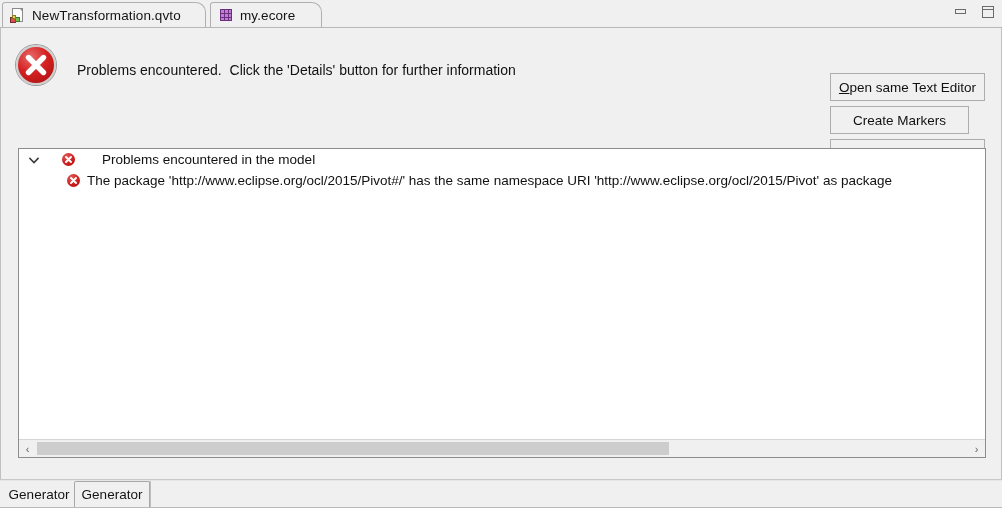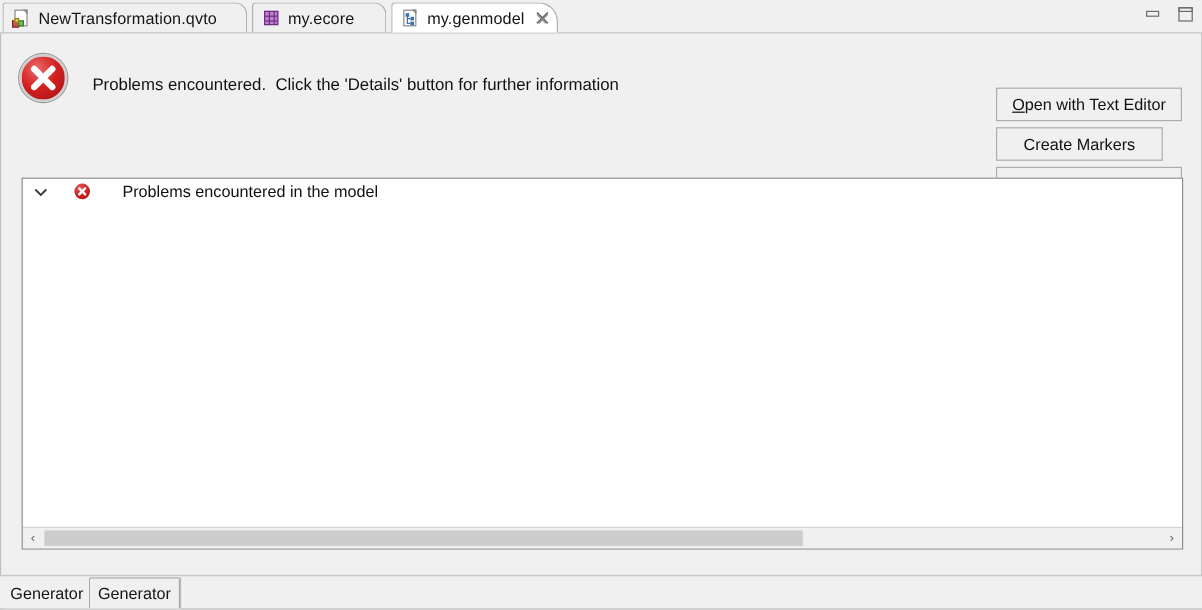--- a/index.html
+++ b/index.html
@@ -402,39 +402,20 @@
       <span class="tab-icon">
         <span class="doc-sheet"></span>
         <span class="doc-fold" style="left:9px;top:1px;"></span>
         <span class="badge-qvto-a"></span>
         <span class="badge-qvto-b"></span>
         <span class="badge-qvto-c"></span>
       </span>
       <span class="tab-label">NewTransformation.qvto</span>
     </div>
 
-    <div class="tab active" id="tab-2">
-      <span class="tab-icon">
-        <span class="doc-sheet"></span>
-        <span class="doc-fold" style="left:9px;top:1px;"></span>
-        <span class="gm-node" style="left:4px; top:4px;"></span>
-        <span class="gm-line" style="left:5px; top:7px; width:1px; height:6px;"></span>
-        <span class="gm-line" style="left:5px; top:8px; width:3px; height:1px;"></span>
-        <span class="gm-node" style="left:8px; top:7px;"></span>
-        <span class="gm-line" style="left:5px; top:12px; width:3px; height:1px;"></span>
-        <span class="gm-node" style="left:8px; top:11px;"></span>
-      </span>
-      <span class="tab-label">my.genmodel</span>
-      <span class="tab-close">
-        <svg width="12" height="12" viewBox="0 0 12 12" aria-hidden="true">
-          <path d="M1.5 1.5 L10.5 10.5 M10.5 1.5 L1.5 10.5" stroke="#6f6f6f" stroke-width="1.6" fill="none"></path>
-          <path d="M1.5 3.2 L8.8 10.5 M10.5 3.2 L3.2 10.5" stroke="#8d8d8d" stroke-width="0.9" fill="none"></path>
-        </svg>
-      </span>
-    </div>
 
     <div class="tabbar-underline"></div>
 
     <div class="win-ctrls">
       <span class="win-btn">
         <span class="win-min"></span>
       </span>
       <span class="win-btn">
         <span class="win-max-outer"></span>
         <span class="win-max-bar"></span>
@@ -449,21 +430,21 @@
         <span class="error-big-circle"></span>
         <svg class="error-big-x" width="42" height="42" viewBox="0 0 42 42" aria-hidden="true">
           <path d="M13.5 13.5 L28.5 28.5 M28.5 13.5 L13.5 28.5" stroke="#ffffff" stroke-width="5.4" stroke-linecap="round" fill="none"></path>
         </svg>
       </span>
       <span class="header-text">Problems encountered.  Click the 'Details' button for further information</span>
     </div>
 
     <button class="btn" id="btn-open">
         <span class="u">O</span>
-        <span>pen with Text Editor</span>
+        <span>pen same Text Editor</span>
       </button>
 
     <button class="btn" id="btn-markers">
         <span>Create Markers</span>
       </button>
 
     <button class="btn" id="btn-details">
         <span>&lt;&lt; </span>
         <span class="u">D</span>
         <span>etails</span>
@@ -480,20 +461,29 @@
           </span>
           <span class="err-sm">
             <span class="err-sm-circle"></span>
             <svg width="13" height="13" viewBox="0 0 13 13" style="position:absolute;left:0;top:0;" aria-hidden="true">
               <path d="M4 4 L9 9 M9 4 L4 9" stroke="#ffffff" stroke-width="1.9" stroke-linecap="round" fill="none"></path>
             </svg>
           </span>
           <span class="tree-label">Problems encountered in the model</span>
         </div>
 
+        <div class="tree-row level-1">
+          <span class="err-sm">
+            <span class="err-sm-circle"></span>
+            <svg width="13" height="13" viewBox="0 0 13 13" style="position:absolute;left:0;top:0;" aria-hidden="true">
+              <path d="M4 4 L9 9 M9 4 L4 9" stroke="#ffffff" stroke-width="1.9" stroke-linecap="round" fill="none"></path>
+            </svg>
+          </span>
+          <span class="tree-label">The package 'http://www.eclipse.org/ocl/2015/Pivot#/' has the same namespace URI 'http://www.eclipse.org/ocl/2015/Pivot' as package</span>
+        </div>
 
       </div>
 
       <div class="hscroll">
         <span class="sb-arrow">‹</span>
         <span class="sb-track">
           <span class="sb-thumb" style="width: 68%;"></span>
         </span>
         <span class="sb-arrow">›</span>
       </div>

